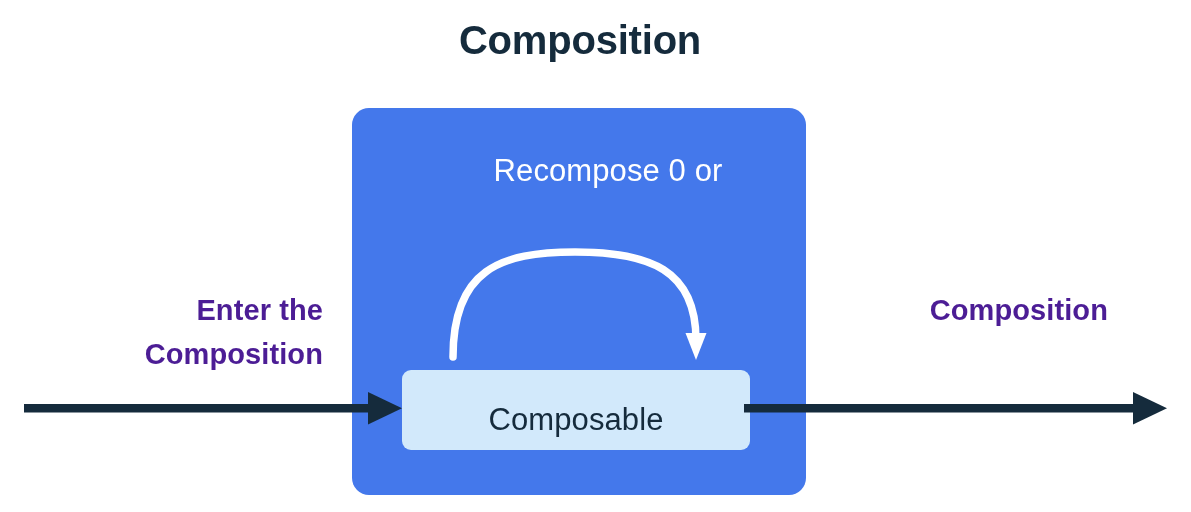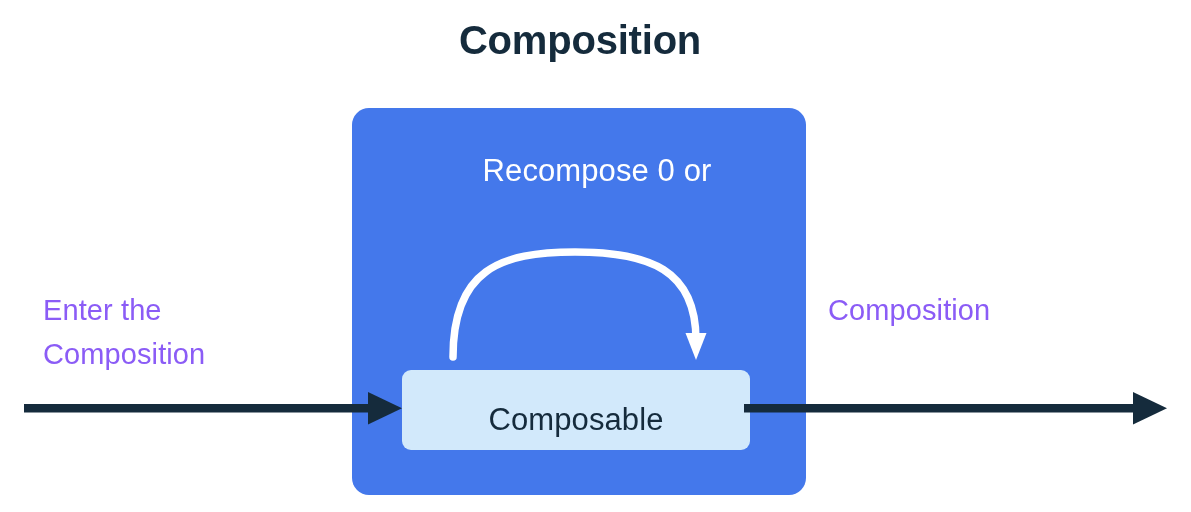--- a/index.html
+++ b/index.html
@@ -48,20 +48,21 @@
   #recompose-caption {
     position: absolute;
     left: 352px;
     top: 148px;
     width: 490px;
     text-align: center;
     color: #ffffff;
     font-size: 31px;
     line-height: 46px;
     letter-spacing: 0.1px;
+    padding-left: 11px;
   }
   #recompose-caption .ln { display: block; }
 
   
   #recompose-arrow {
     position: absolute;
     left: 430px;
     top: 240px;
     width: 290px;
     height: 130px;
@@ -93,25 +94,26 @@
     position: absolute;
     top: 384px;
     height: 50px;
   }
   #enter-flow-arrow { left: 24px;  width: 384px; }
   #leave-flow-arrow { left: 744px; width: 428px; }
 
   
   .side-label {
     position: absolute;
-    text-align: left;
-    color: #8b5cf6;
+    text-align: right;
+    color: #4c1d95;
     font-size: 29px;
     line-height: 44px;
     letter-spacing: 0.1px;
+    font-weight: bold;
   }
   .side-label .ln { display: block; }
   #enter-label { left: 43px;  top: 288px; width: 280px; }
   #leave-label { left: 828px; top: 288px; width: 280px; }
 </style>
 </head>
 <body>
 
 <div id="canvas">
 

